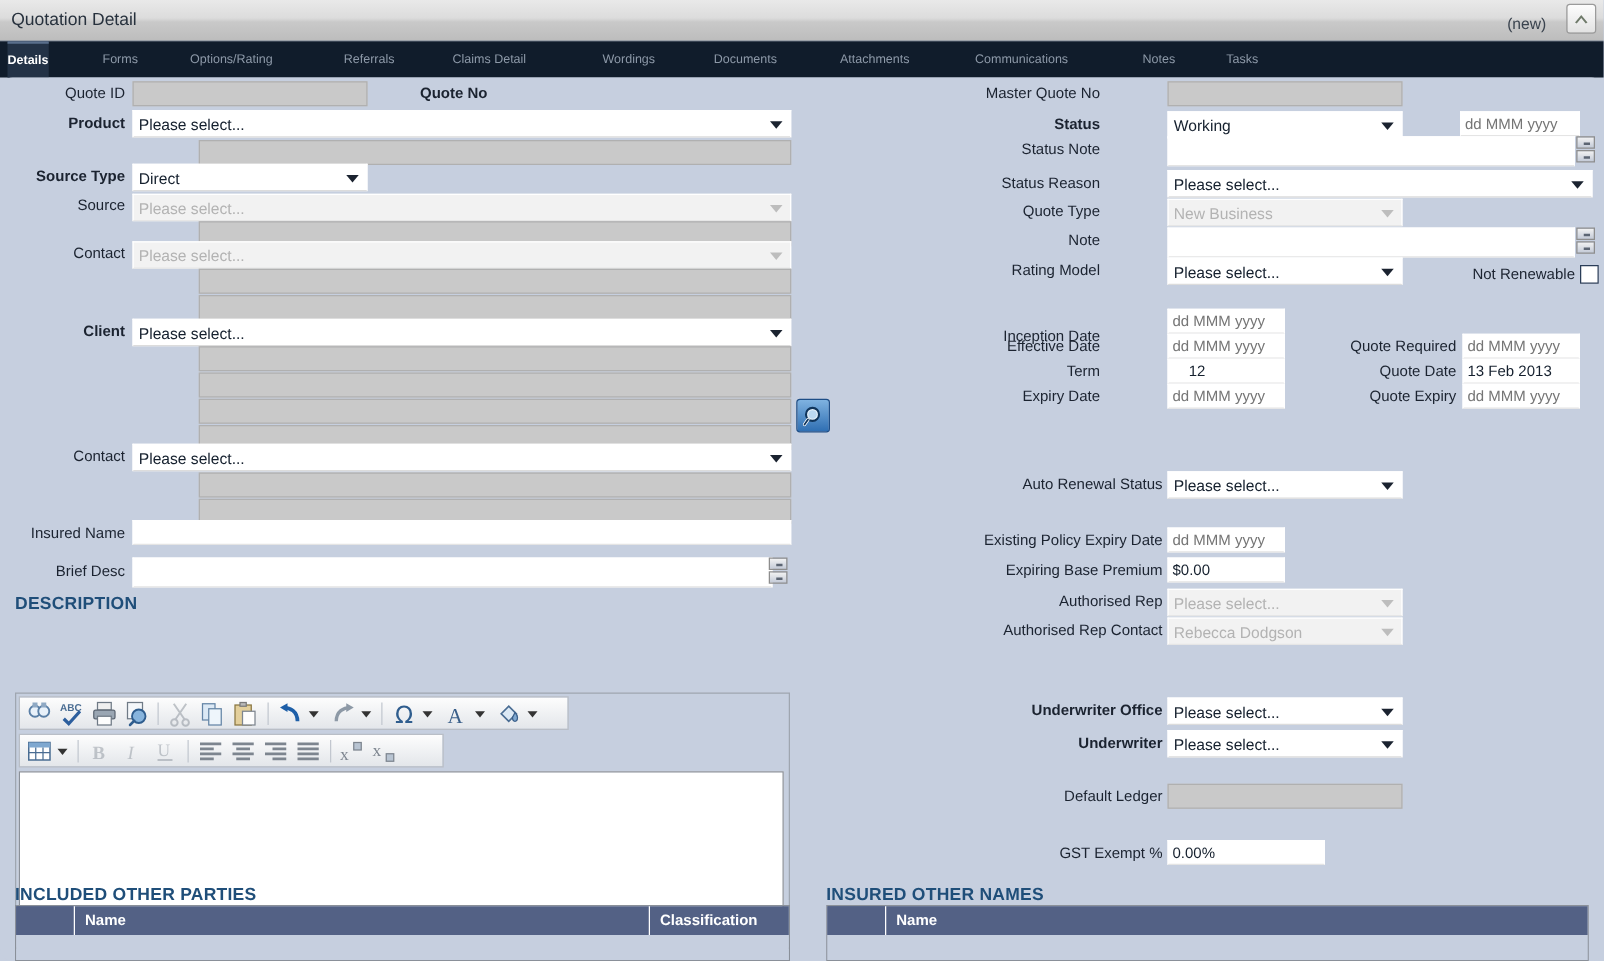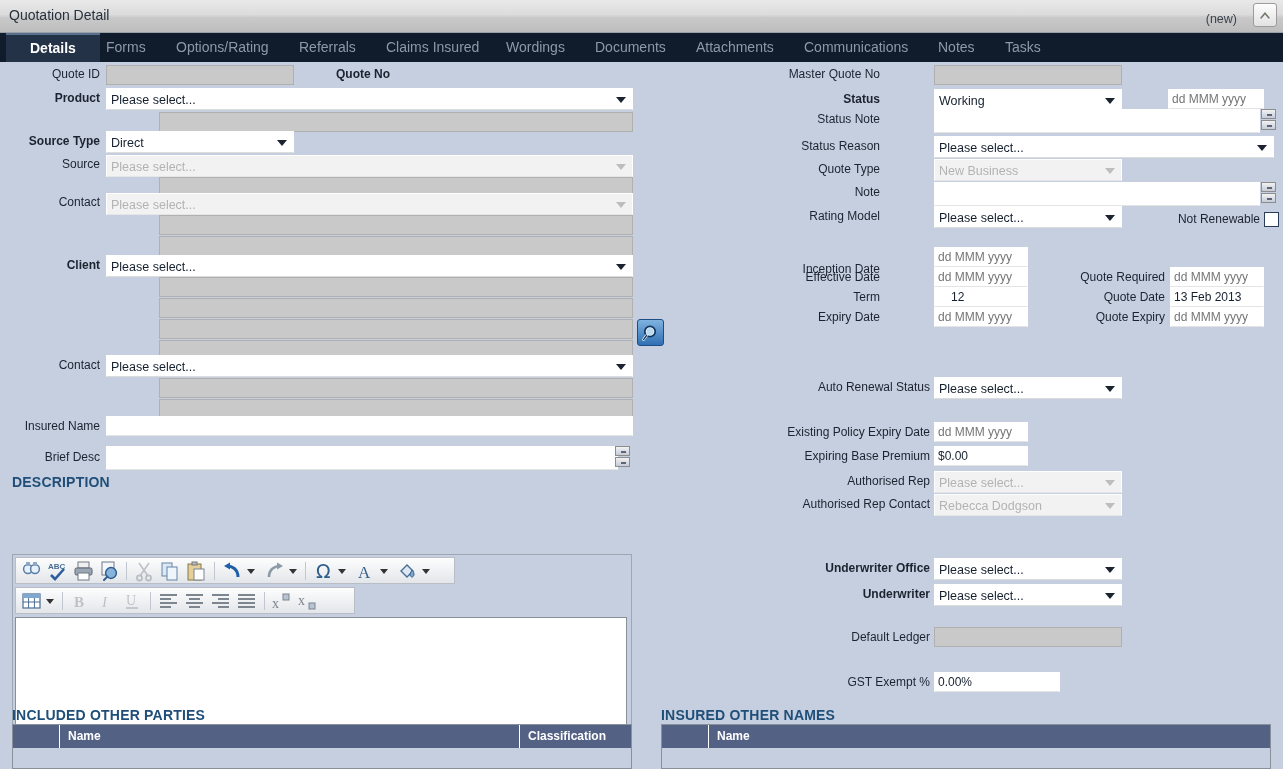--- a/index.html
+++ b/index.html
@@ -36,21 +36,21 @@
   }
   #collapse-btn svg{ position:absolute; left:4px; top:5px; }
 
   
   #tabstrip{
     position:absolute; left:0; top:33px; width:1283px; height:29px;
     background:#101c2b;
   }
   .tab{
     position:absolute; top:0; height:29px; line-height:29px;
-    padding:0 24px; color:#8d99a8; font-size:14px; cursor:pointer;
+    padding:0 0; color:#8d99a8; font-size:10px; cursor:pointer;
     white-space:nowrap;
   }
   .tab.active{
     background:#233246; color:#ffffff; font-weight:bold;
     border-top:2px solid #5a6f8c;
     line-height:27px;
   }
 
   
   #form{
@@ -183,21 +183,21 @@
         </svg>
     </span>
   </div>
 </div>
 
 <div id="tabstrip">
     <div class="tab active" style="left: 6px;">Details</div>
     <div class="tab" style="left: 82px;">Forms</div>
     <div class="tab" style="left: 152px;">Options/Rating</div>
     <div class="tab" style="left: 275px;">Referrals</div>
-    <div class="tab" style="left: 362px;">Claims Insured</div>
+    <div class="tab" style="left: 362px;">Claims Detail</div>
     <div class="tab" style="left: 482px;">Wordings</div>
     <div class="tab" style="left: 571px;">Documents</div>
     <div class="tab" style="left: 672px;">Attachments</div>
     <div class="tab" style="left: 780px;">Communications</div>
     <div class="tab" style="left: 914px;">Notes</div>
     <div class="tab" style="left: 981px;">Tasks</div>
   </div>
 
 <div id="form">
 

